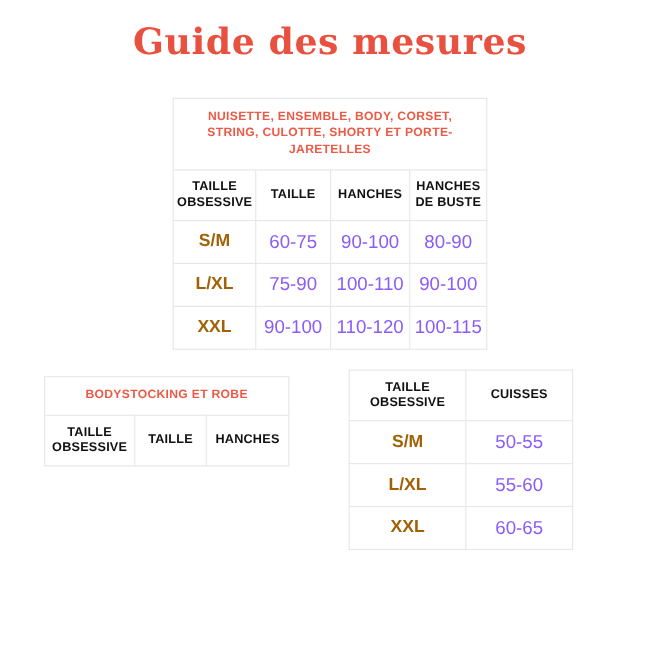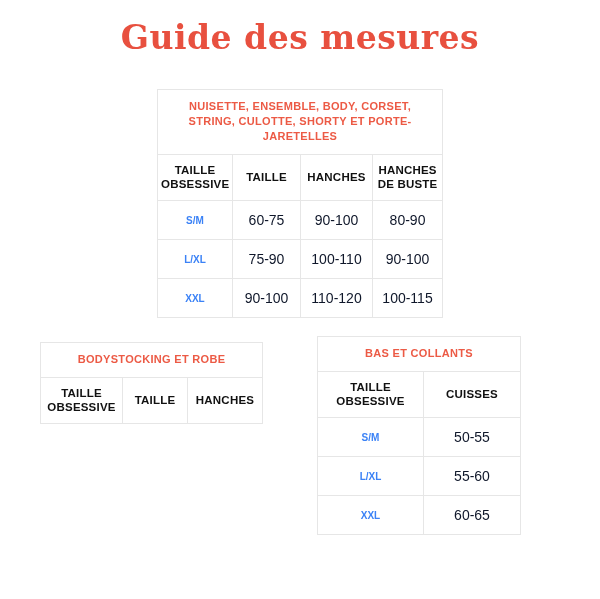--- a/index.html
+++ b/index.html
@@ -57,27 +57,27 @@
   .col-head {
     font-weight: 700;
     font-size: 11.5px;
     line-height: 14px;
     letter-spacing: 0.2px;
     color: #111111;
     padding: 8px 3px 9px 3px !important;
   }
   .size-cell {
     font-weight: 700;
-    font-size: 10px;
-    color: #3b82f6;
+    font-size: 16px;
+    color: #a16207;
   }
   .val-cell {
     font-weight: 400;
-    font-size: 14px;
-    color: #0f172a;
+    font-size: 17px;
+    color: #8b5cf6;
   }
 
   
   #table-main {
     left: 157px;
     top: 89px;
     width: 285px;
   }
   #table-main .r-data td { height: 38px; }
 
@@ -158,23 +158,20 @@
   </tbody>
 </table>
 
 <table id="table-bas" class="guide-table">
   <colgroup>
     <col style="width:106px">
     <col style="width:97px">
   </colgroup>
   <tbody>
     <tr>
-      <td class="cat-title" colspan="2">BAS ET COLLANTS</td>
-    </tr>
-    <tr>
       <td class="col-head">TAILLE OBSESSIVE</td>
       <td class="col-head">CUISSES</td>
     </tr>
     <tr class="r-data">
       <td class="size-cell">S/M</td>
       <td class="val-cell">50-55</td>
     </tr>
     <tr class="r-data">
       <td class="size-cell">L/XL</td>
       <td class="val-cell">55-60</td>

